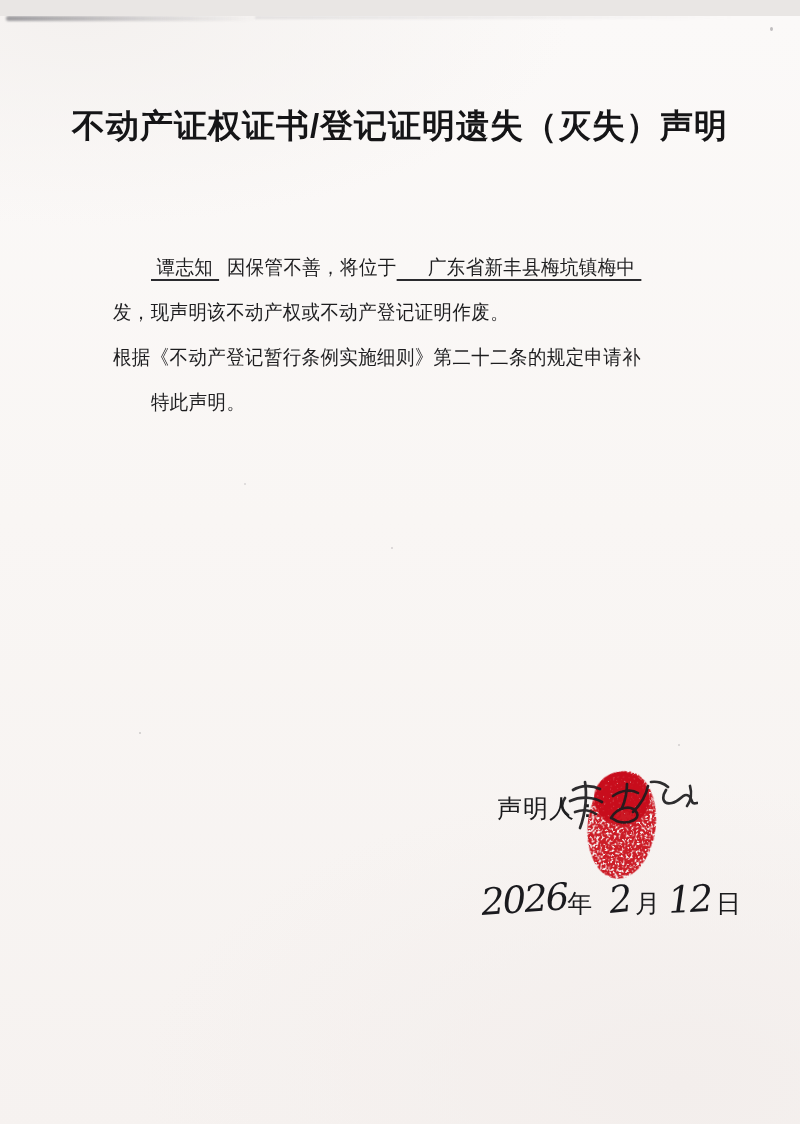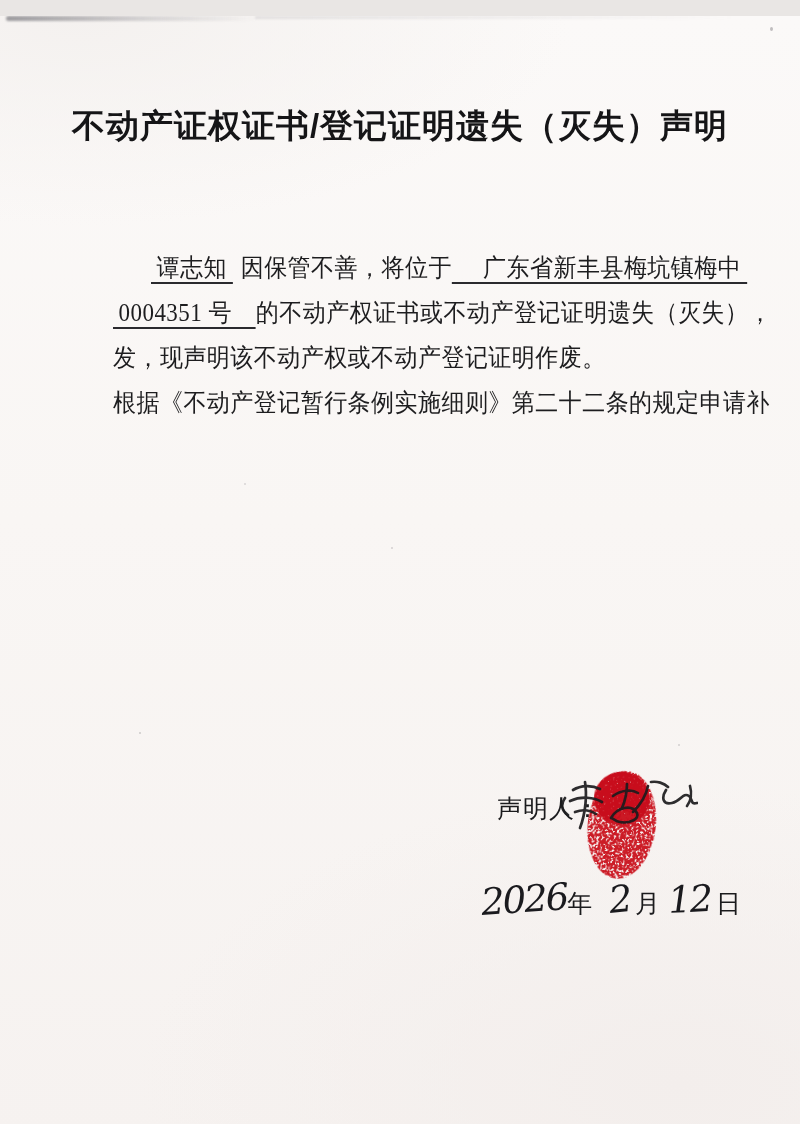--- a/index.html
+++ b/index.html
@@ -26,21 +26,21 @@
   
   .title{
     position:absolute;top:88px;left:0;width:800px;
     text-align:center;
     font-family:"Liberation Sans","DejaVu Sans",sans-serif;
     font-weight:700;font-size:33px;letter-spacing:1px;
     color:#151517;
   }
   
   .body-block{position:absolute;left:113px;top:229px;width:640px;}
-  .bline{height:45px;line-height:45px;font-size:25px;white-space:nowrap;}
+  .bline{height:45px;line-height:45px;font-size:20px;white-space:nowrap;}
   .bline .inner{display:inline-block;transform:scaleX(.92);transform-origin:0 50%;letter-spacing:.5px;}
   .bline.tight .inner{transform:scaleX(.865);}
   .bline.indent{padding-left:38px;}
   .seg{display:inline;}
   .seg.u{border-bottom:2px solid #2a2a2e;padding:0 6px 1px 6px;}
   .seg.gap{margin-left:9px;}
   
   .sig-label{position:absolute;left:497px;top:776px;font-size:25px;letter-spacing:1px;color:#1b1b1d;}
   .fingerprint{position:absolute;left:580px;top:747px;width:86px;height:118px;}
   .sig-hand{position:absolute;left:546px;top:758px;width:152px;height:68px;}
@@ -66,23 +66,23 @@
   <div class="speck" style="left:770px;top:11px;width:3px;height:4px;opacity:.6"></div>
   <div class="speck" style="left:139px;top:716px;width:2px;height:2px;opacity:.45"></div>
   <div class="speck" style="left:391px;top:531px;width:2px;height:2px;opacity:.4"></div>
   <div class="speck" style="left:678px;top:728px;width:2px;height:2px;opacity:.4"></div>
   <div class="speck" style="left:244px;top:467px;width:2px;height:2px;opacity:.35"></div>
 
   <div class="title">不动产证权证书/登记证明遗失（灭失）声明</div>
 
   <div class="body-block" id="body-block">
       <div class="bline indent"><span class="inner"><span class="seg u">谭志知</span><span class="seg gap">因保管不善，将位于</span><span class="seg u" style="padding-left: 34px;">广东省新丰县梅坑镇梅中</span></span></div>
-      <div class="bline"><span class="inner"><span class="seg u" style="padding-right: 26px;">0004351 号</span><span class="seg">的不动产权证书或不动产登记证明遗失（灭失），</span></span></div>
       <div class="bline"><span class="inner"><span class="seg">发，现声明该不动产权或不动产登记证明作废。</span></span></div>
       <div class="bline"><span class="inner"><span class="seg">根据《不动产登记暂行条例实施细则》第二十二条的规定申请补</span></span></div>
+      <div class="bline indent"><span class="inner"><span class="seg">特此声明。</span></span></div>
     </div>
 
   <div class="sig-label">声明人：</div>
 
   <svg class="fingerprint" viewBox="0 0 86 118" role="img" aria-label="red-thumbprint">
     <defs>
       <filter id="fpSpeckle" x="-10%" y="-10%" width="120%" height="120%">
         <feTurbulence type="fractalNoise" baseFrequency="0.42" numOctaves="3" seed="7" result="n"></feTurbulence>
         <feColorMatrix in="n" type="matrix" values="0 0 0 0 0  0 0 0 0 0  0 0 0 0 0  0 0 0 9 -3.4" result="sp"></feColorMatrix>
         <feFlood flood-color="#cc1b27" result="red"></feFlood>

